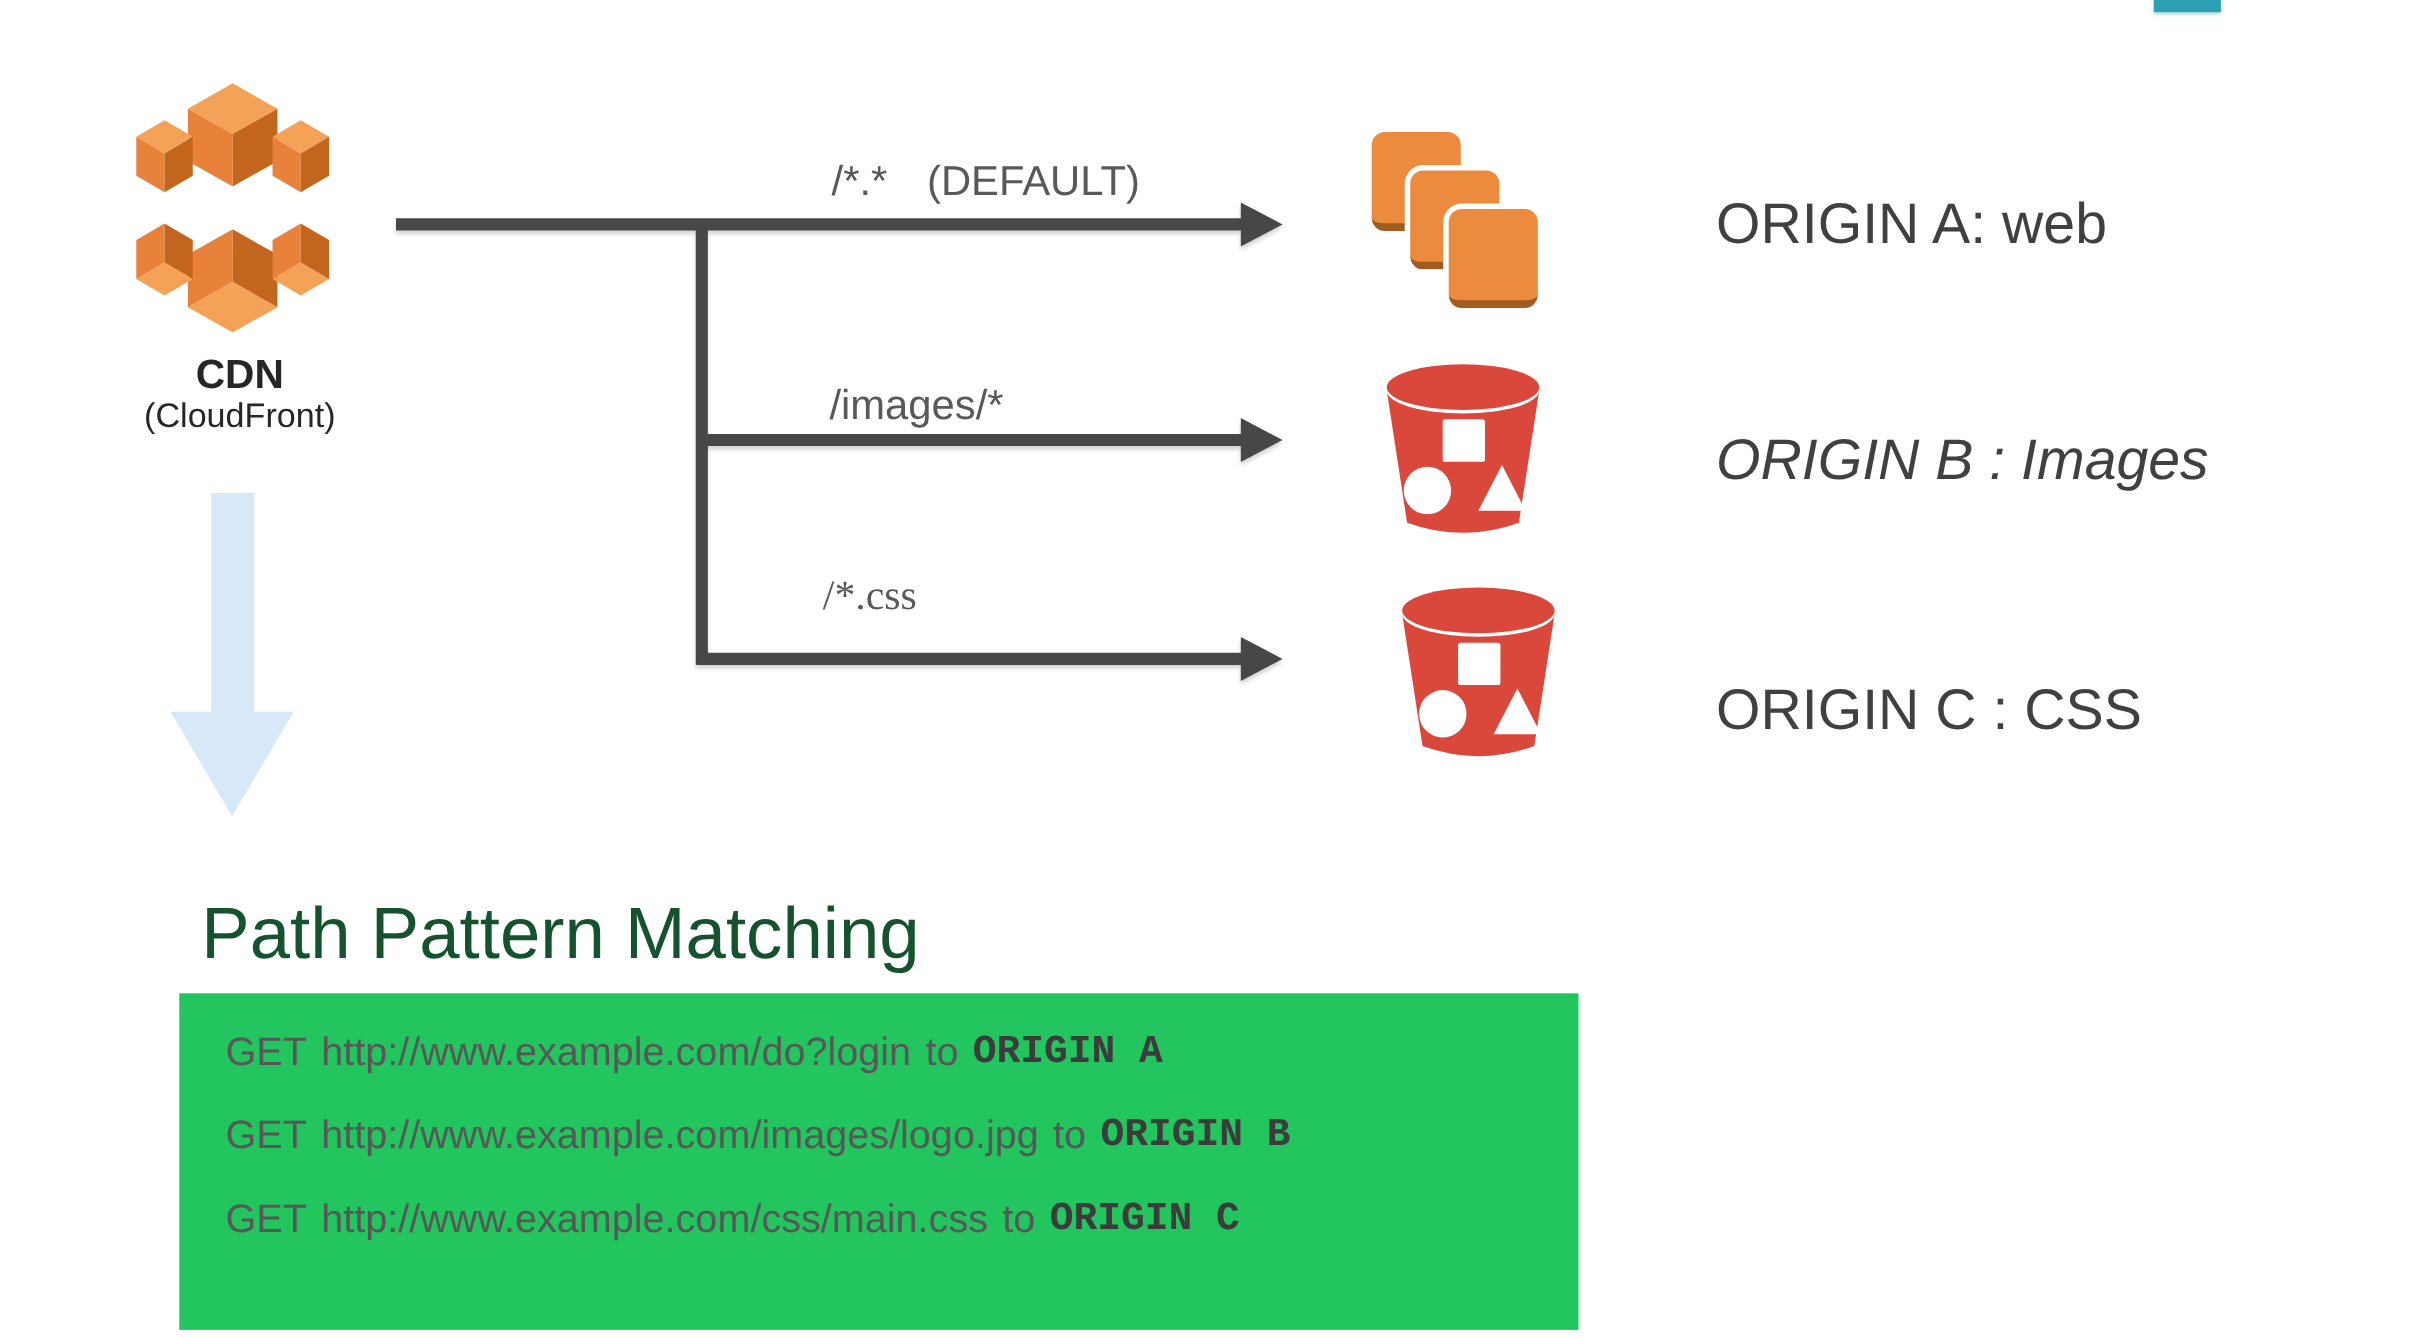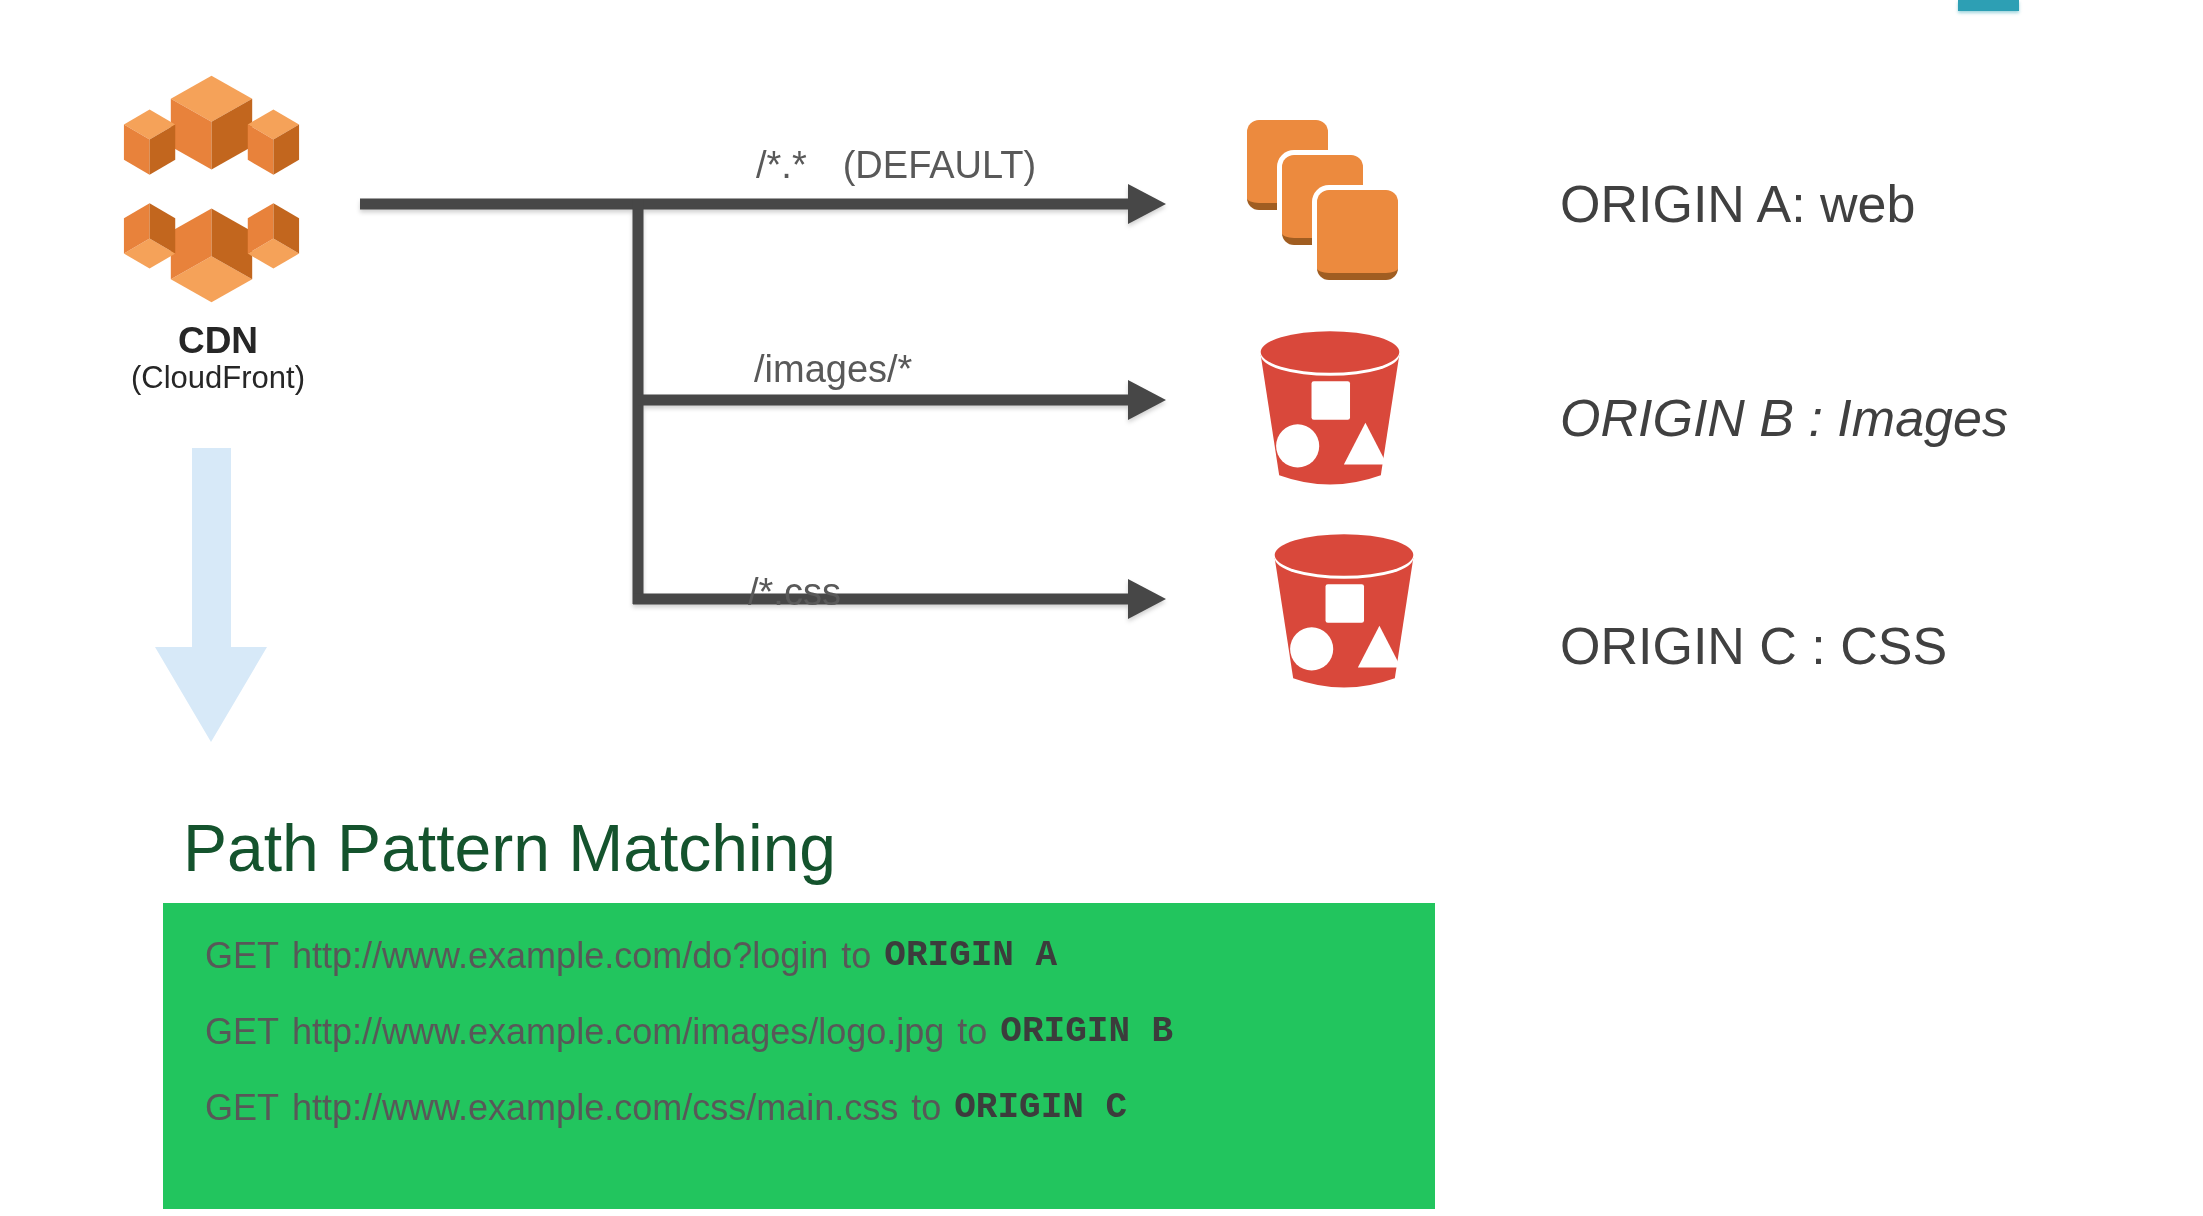--- a/index.html
+++ b/index.html
@@ -14,21 +14,21 @@
   .cdn-title{position:absolute;left:120px;top:322px;width:196px;text-align:center;
     font-size:37px;font-weight:bold;color:#262626;line-height:1;}
   .cdn-sub{position:absolute;left:120px;top:362px;width:196px;text-align:center;
     font-size:31px;font-weight:normal;color:#262626;line-height:1;}
   
   .flow{position:absolute;left:0;top:0;filter:drop-shadow(0 3px 2px rgba(0,0,0,0.18));}
   
   .pattern-label{position:absolute;color:#595959;font-size:38px;line-height:1;display:flex;gap:36px;white-space:pre;}
   .pl-1{left:756px;top:146px;}
   .pl-2{left:754px;top:350px;}
-  .pl-3{left:748px;top:573px;}
+  .pl-3{left:748px;top:523px;font-family:Liberation Serif, serif;}
   
   .web-stack{position:absolute;left:1247px;top:120px;width:152px;height:161px;}
   .osq{position:absolute;width:81px;height:83px;background:#EC8A3E;border-radius:12px;
     border-bottom:7px solid #A05D21;box-shadow:0 0 0 5px #ffffff;}
   .osq1{left:0;top:0;z-index:1;}
   .osq2{left:35px;top:35px;z-index:2;}
   .osq3{left:70px;top:70px;z-index:3;}
   
   .bucket{position:absolute;}
   .bucket-b{left:1253px;top:328px;width:154px;height:165px;}

